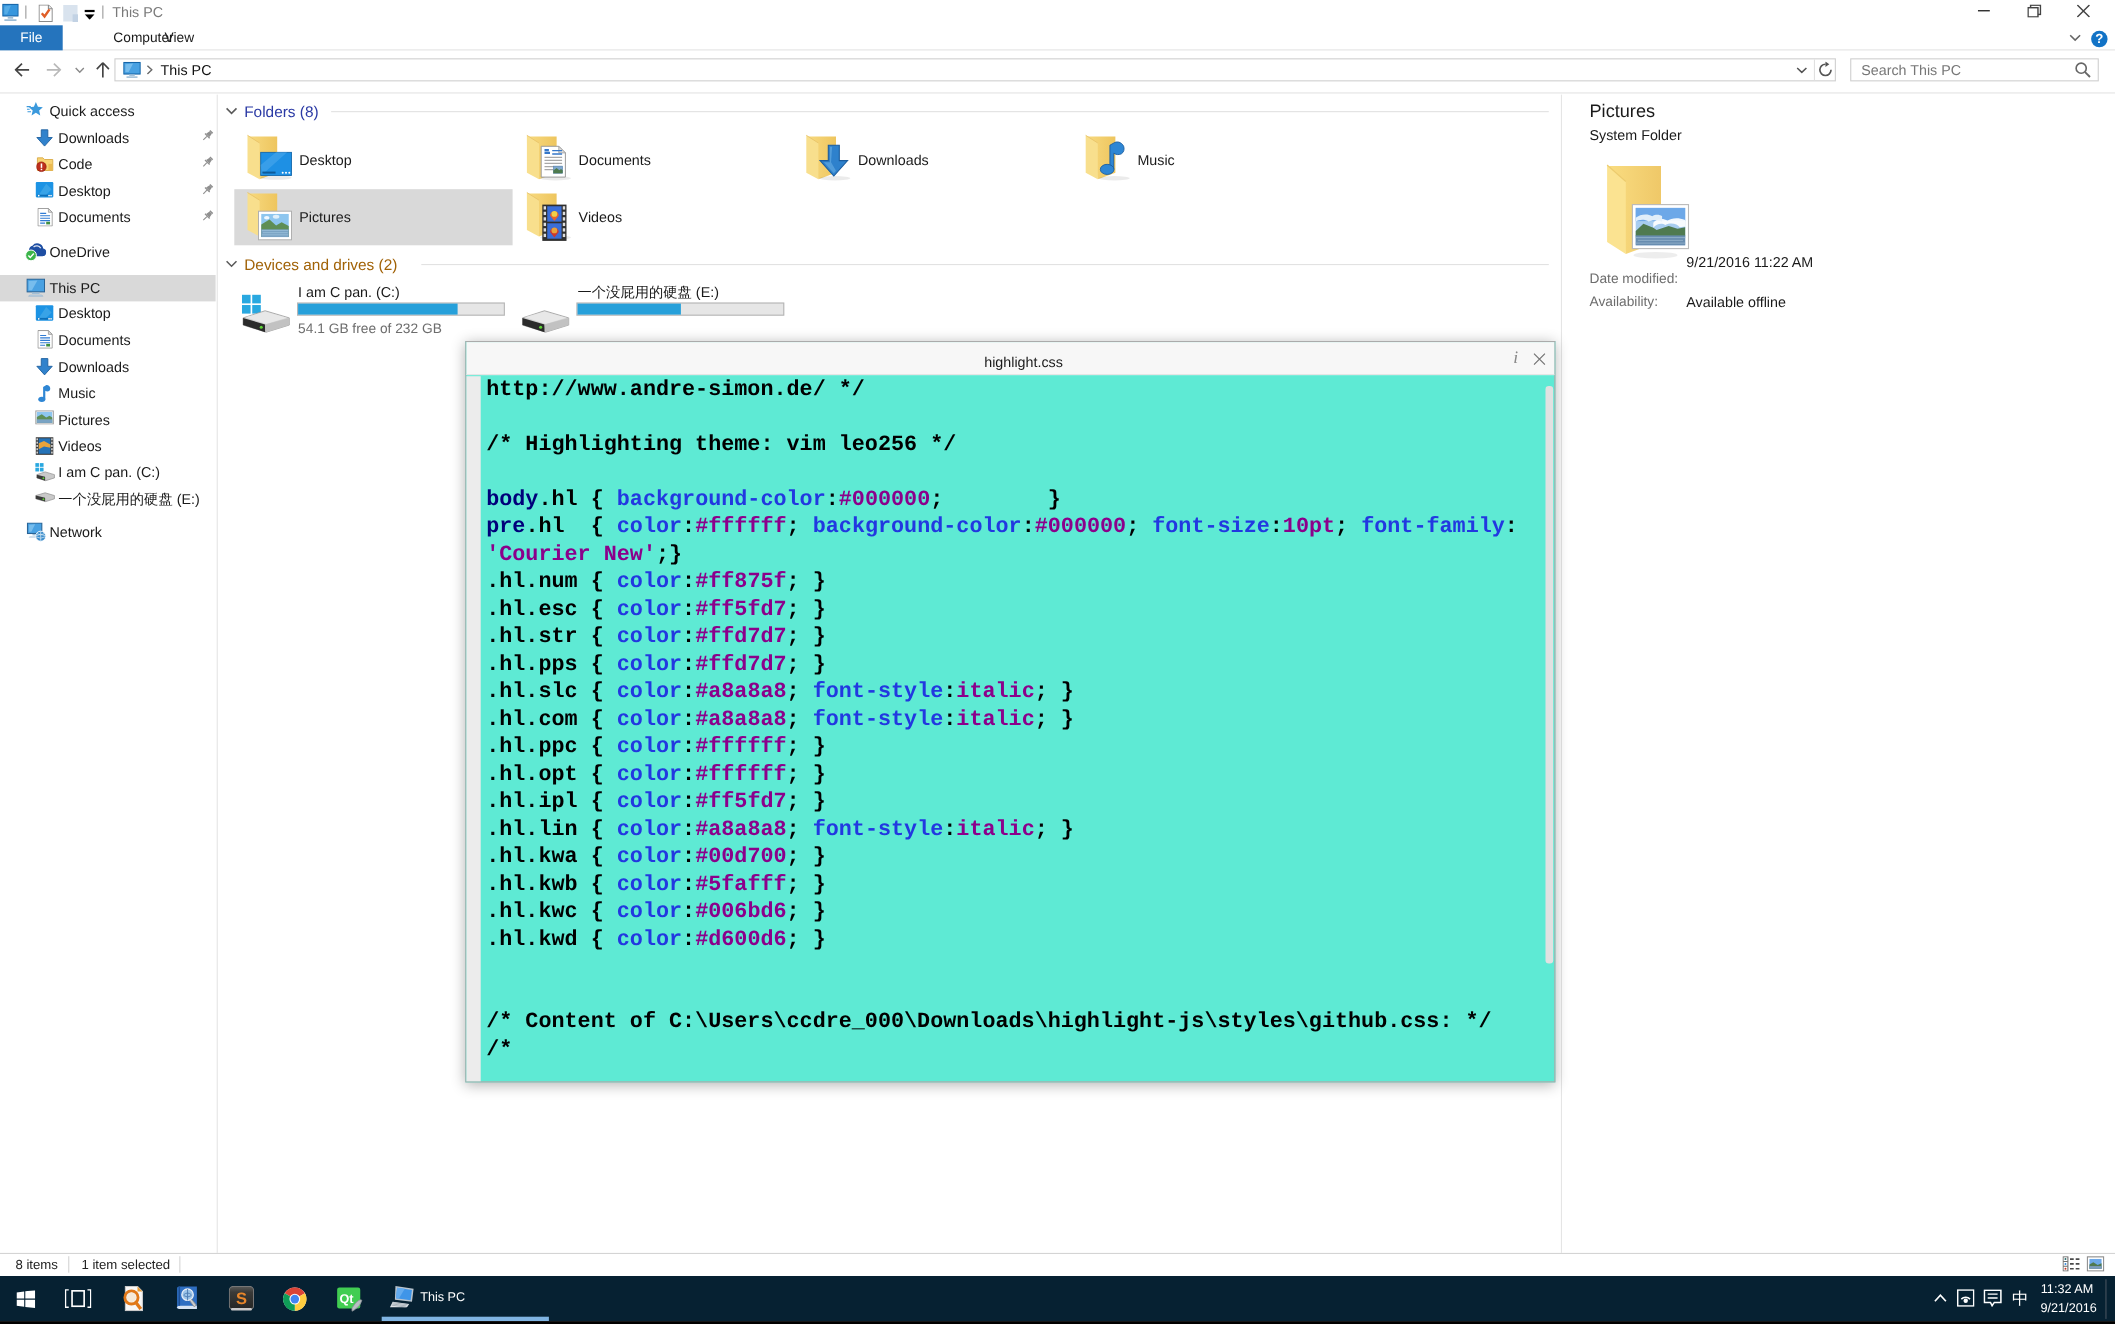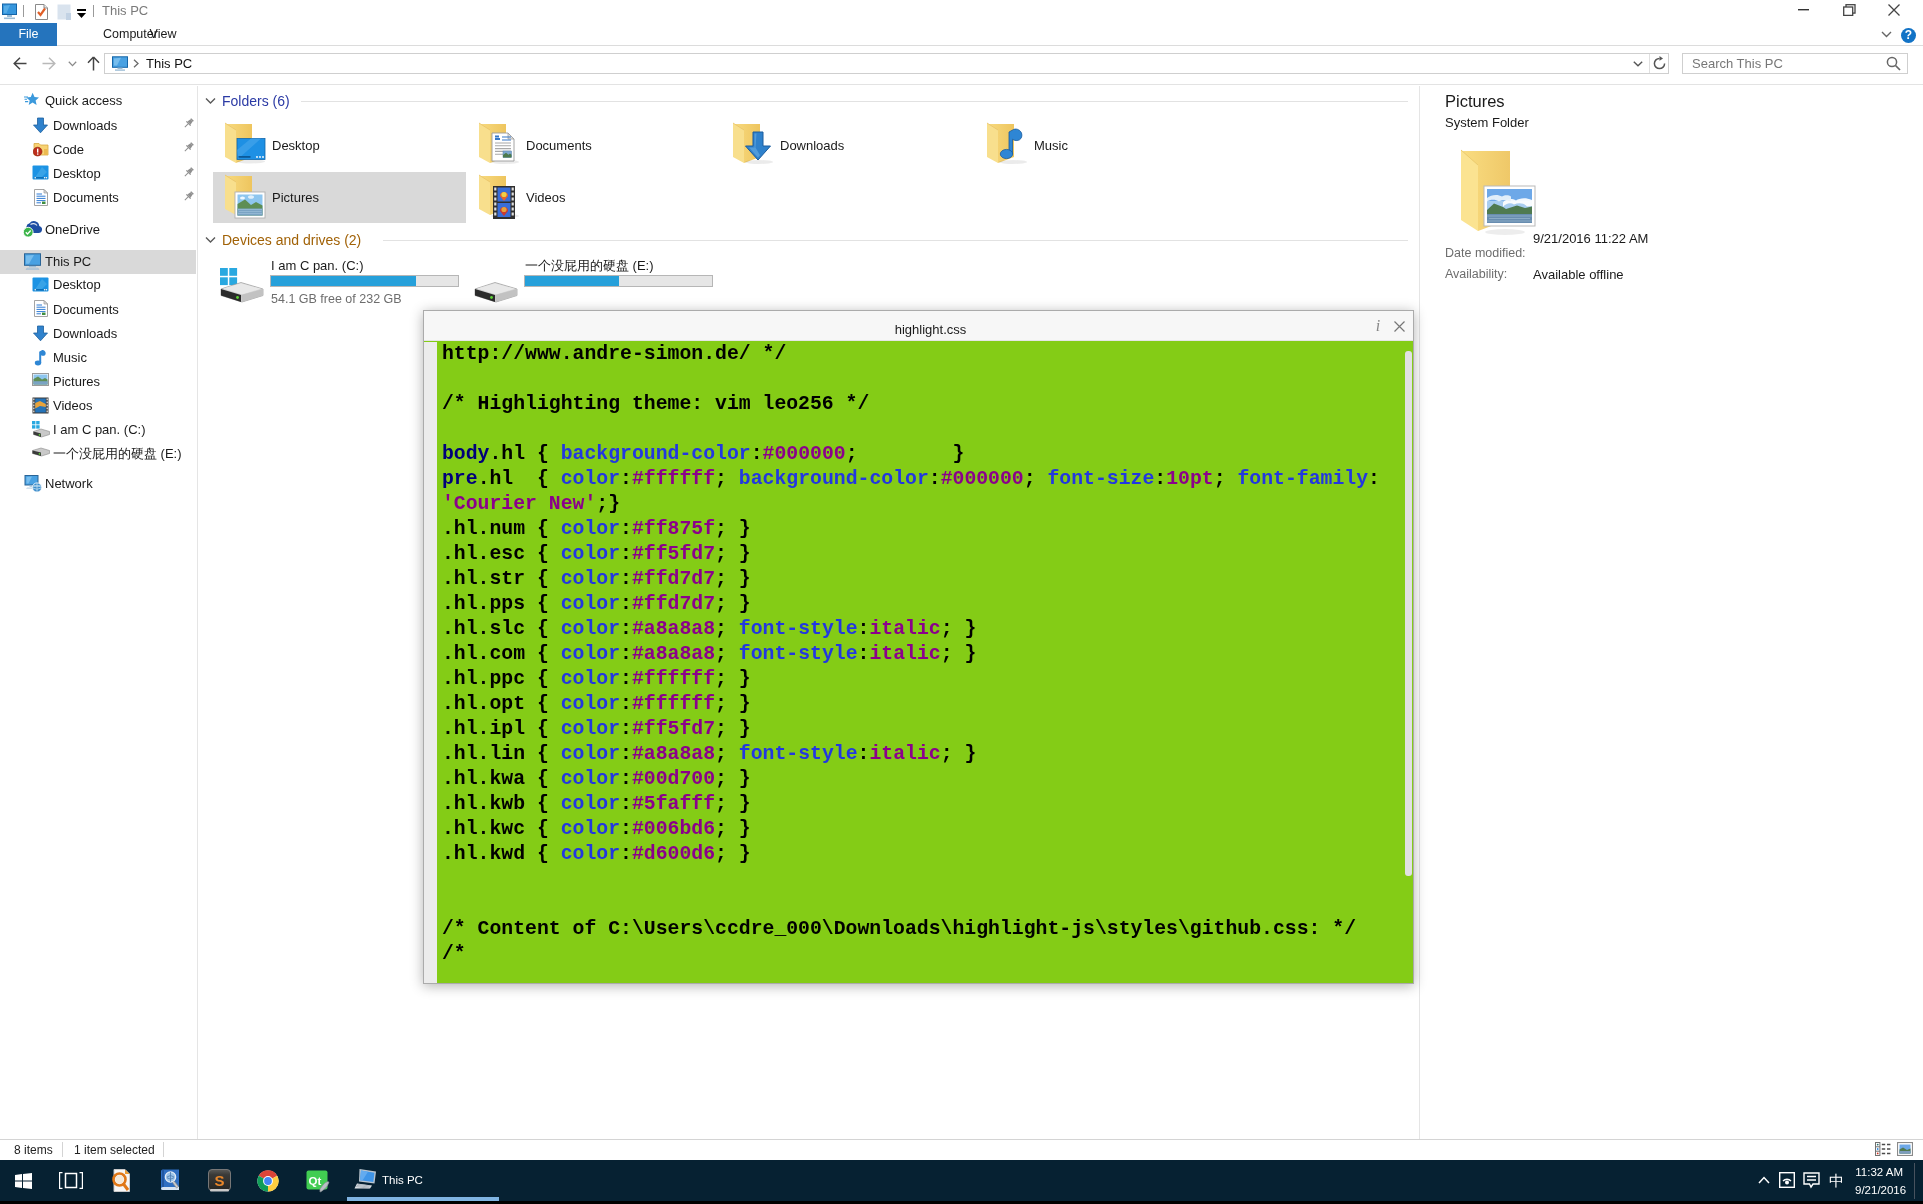--- a/index.html
+++ b/index.html
@@ -266,21 +266,21 @@
  <path d="M4 12.5 H13 L14 13.8 H3 Z" fill="#c3d6e6"></path>
  <circle cx="14" cy="12.5" r="4.6" fill="#3f8ecc" stroke="#fff" stroke-width="0.8"></circle>
  <path d="M9.6 12 Q14 9.5 18.2 12 M9.6 13 Q14 15.5 18.2 13 M14 7.9 V17.1 M10.2 10 Q14 12.5 17.8 10" stroke="#cfe6f4" stroke-width="0.7" fill="none"></path>
 </svg>
 
 <div class="abs" id="content" style="left:199px;top:86px;width:1220px;height:1053px;background:#fff;"></div>
 
 <svg class="abs" style="left:205px;top:97px" width="11" height="8" viewBox="0 0 11 8">
     <path d="M1 1.5 L5.5 6 L10 1.5" fill="none" stroke="#5a5a5a" stroke-width="1.4"></path>
   </svg>
-<div class="txt" style="left:222px;top:93px;height:17px;line-height:17px;font-size:14px;color:#2b3aa5;">Folders (6)</div>
+<div class="txt" style="left:222px;top:93px;height:17px;line-height:17px;font-size:14px;color:#2b3aa5;">Folders (8)</div>
 <div class="abs" style="left:301px;top:101px;width:1107px;height:1px;background:#e2e2e2"></div>
 
 <div class="abs" style="left:213px;top:172px;width:253px;height:51px;background:#d9d9d9"></div>
 
 <svg class="abs" style="left:221px;top:120px" width="52" height="48" viewBox="0 0 52 48">
  <defs>
       <linearGradient id="fp" x1="0" y1="0" x2="1" y2="0">
         <stop offset="0" stop-color="#f7d97e"></stop>
         <stop offset="1" stop-color="#eec55e"></stop>
       </linearGradient>
@@ -550,21 +550,21 @@
 <svg class="abs" style="left:1803px;top:1172px" width="17" height="17" viewBox="0 0 17 17">
  <path d="M1 1 H16 V12 H10 L8 15 L6.5 12 H1 Z" fill="none" stroke="#fff" stroke-width="1.4"></path>
  <path d="M4 4.5 H13 M4 8 H13" stroke="#fff" stroke-width="1.3"></path>
 </svg>
 <div class="txt" style="left:1829px;top:1160px;height:41px;line-height:41px;font-size:15px;color:#fff;">中</div>
 <div class="txt" style="left:1855px;top:1166px;width:48px;height:13px;line-height:13px;font-size:11.5px;color:#fff;text-align:right;">11:32 AM</div>
 <div class="txt" style="left:1855px;top:1184px;width:48px;height:13px;line-height:13px;font-size:11.5px;color:#fff;text-align:right;">9/21/2016</div>
 <div class="abs" style="left:1914px;top:1163px;width:1px;height:36px;background:#47525e"></div>
 <div class="abs" style="left:0;top:1201px;width:1923px;height:3px;background:#000;"></div>
 
-<div class="abs" id="overlay" style="left:423px;top:310px;width:991px;height:674px;background:#84cc16;border:1px solid #ababab;box-shadow:0 2px 12px rgba(0,0,0,0.3);">
+<div class="abs" id="overlay" style="left:423px;top:310px;width:991px;height:674px;background:#5eead4;border:1px solid #ababab;box-shadow:0 2px 12px rgba(0,0,0,0.3);">
  <div style="position:absolute;left:0;top:0;right:0;height:30px;background:#f7f7f7;border-bottom:1px solid #e5e5e5;">
   <div style="position:absolute;left:24px;right:0;top:4px;height:30px;line-height:30px;text-align:center;font-size:13px;color:#1a1a1a;">highlight.css</div>
   <div style="position:absolute;left:944px;top:0;width:20px;height:30px;line-height:30px;text-align:center;font-size:16px;color:#888;font-family:'Liberation Serif',serif;font-style:italic;">i</div>
   <svg style="position:absolute;left:970px;top:10px" width="11" height="11" viewBox="0 0 11 11">
         <path d="M0.5 0.5 L10.5 10.5 M10.5 0.5 L0.5 10.5" stroke="#777" stroke-width="1.2"></path>
       </svg>
  </div>
  <div style="position:absolute;left:0;top:31px;width:13px;height:641px;background:#ececec;"></div>
  <pre id="code" style="position:absolute;left:0;top:31px;white-space:pre;font-family:'Liberation Mono',monospace;font-weight:bold;font-size:19.8px;line-height:25px;padding-left:18px;color:#000;">http://www.andre-simon.de/ */
 

